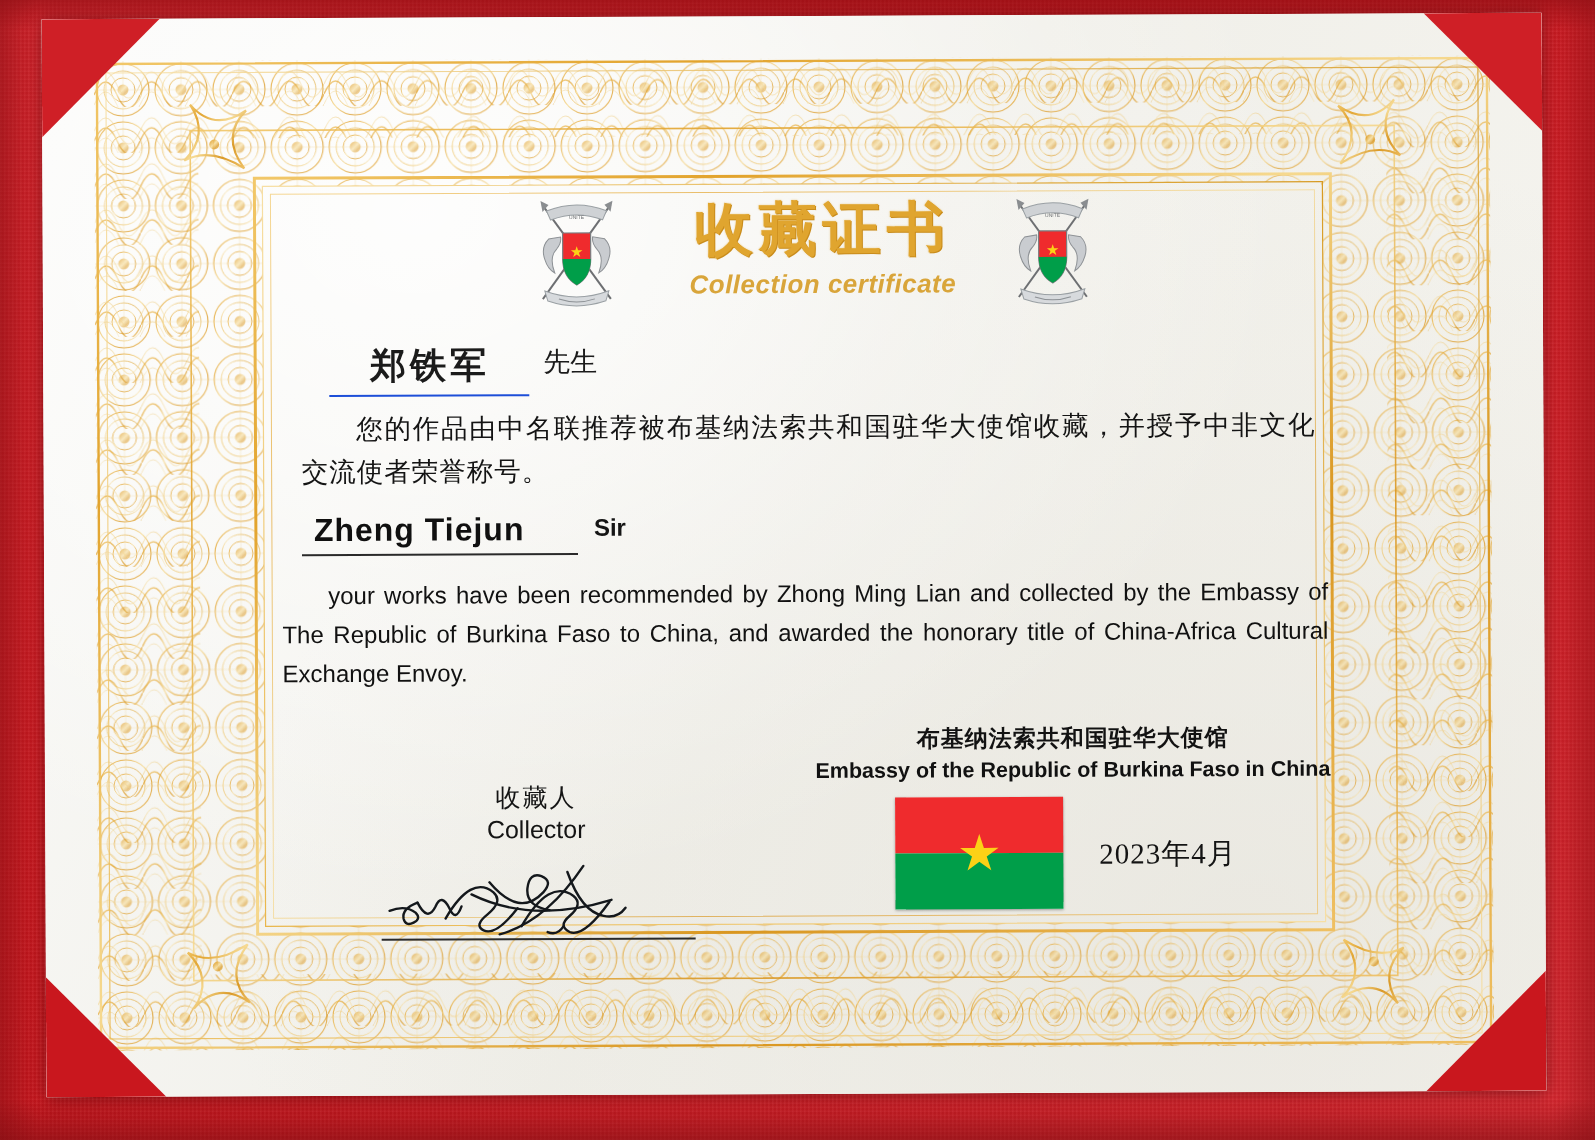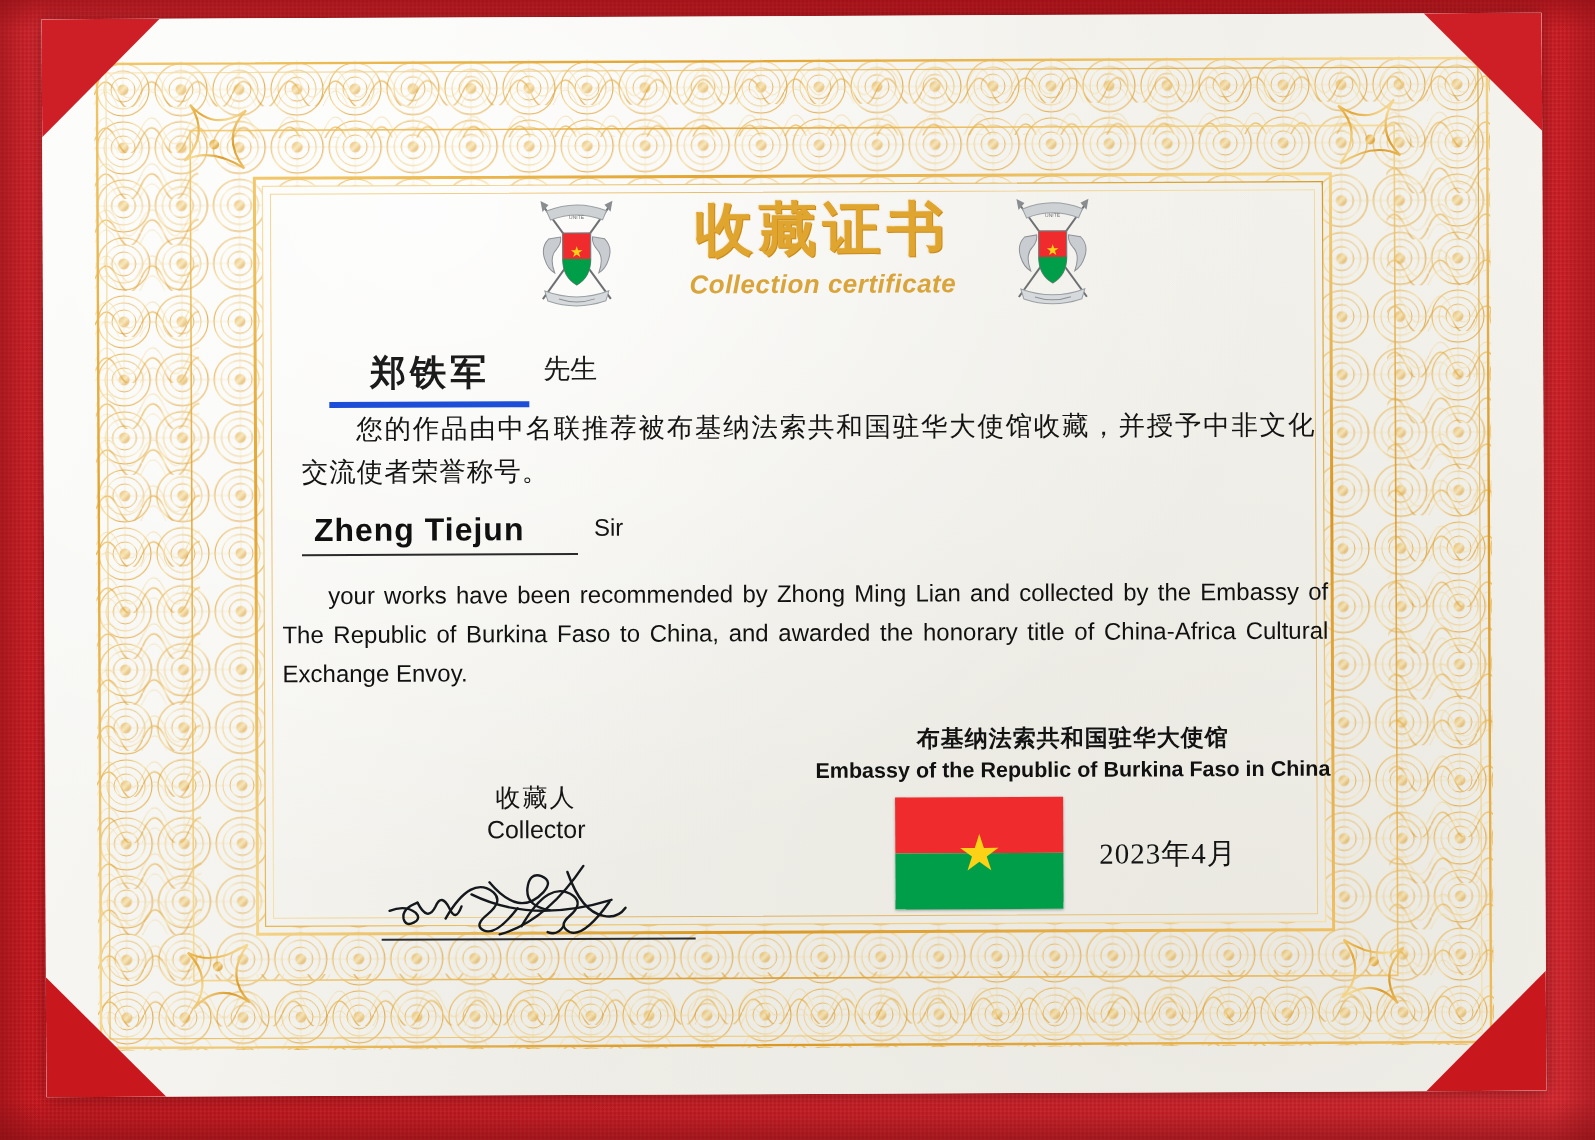--- a/index.html
+++ b/index.html
@@ -161,24 +161,23 @@
     padding-left: 72px;
   }
   .name-cn {
     display: inline-block;
     min-width: 182px;
     font-family: Liberation Serif, serif;
     font-weight: bold;
     font-size: 36px;
     letter-spacing: 4px;
     color: #1b1b1b;
-    border-bottom: 6px solid #1d4ed8;
+    border-bottom: 2px solid #1d4ed8;
     padding: 0 8px 4px 10px;
     text-align: center;
-    margin-top: 7px;
   }
   .honorific-cn {
     display: inline-block;
     margin-left: 14px;
     font-family: "Liberation Serif", serif;
     font-weight: normal;
     font-size: 27px;
     color: #1b1b1b;
     vertical-align: 6px;
   }
@@ -210,21 +209,21 @@
     font-size: 32px;
     letter-spacing: 1px;
     color: #101010;
     border-bottom: 2.5px solid #2a2a2a;
     padding: 0 10px 5px 12px;
   }
   .honorific-en {
     display: inline-block;
     margin-left: 16px;
     font-family: "Liberation Sans", sans-serif;
-    font-weight: normal;
+    font-weight: bold;
     font-size: 24px;
     color: #151515;
     vertical-align: 4px;
   }
 
   .para-en {
     margin-top: 14px;
     padding: 0 10px 0 24px;
     font-family: "Liberation Sans", sans-serif;
     font-size: 24px;

